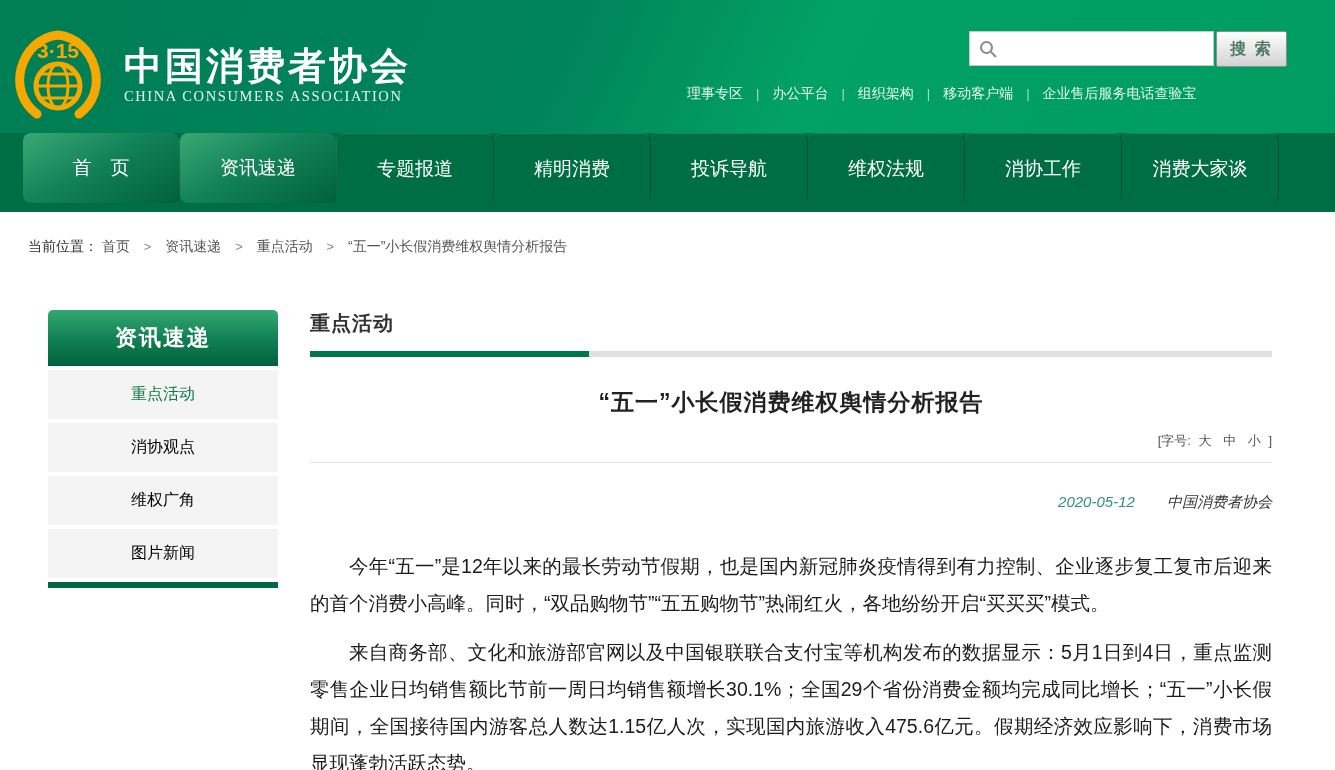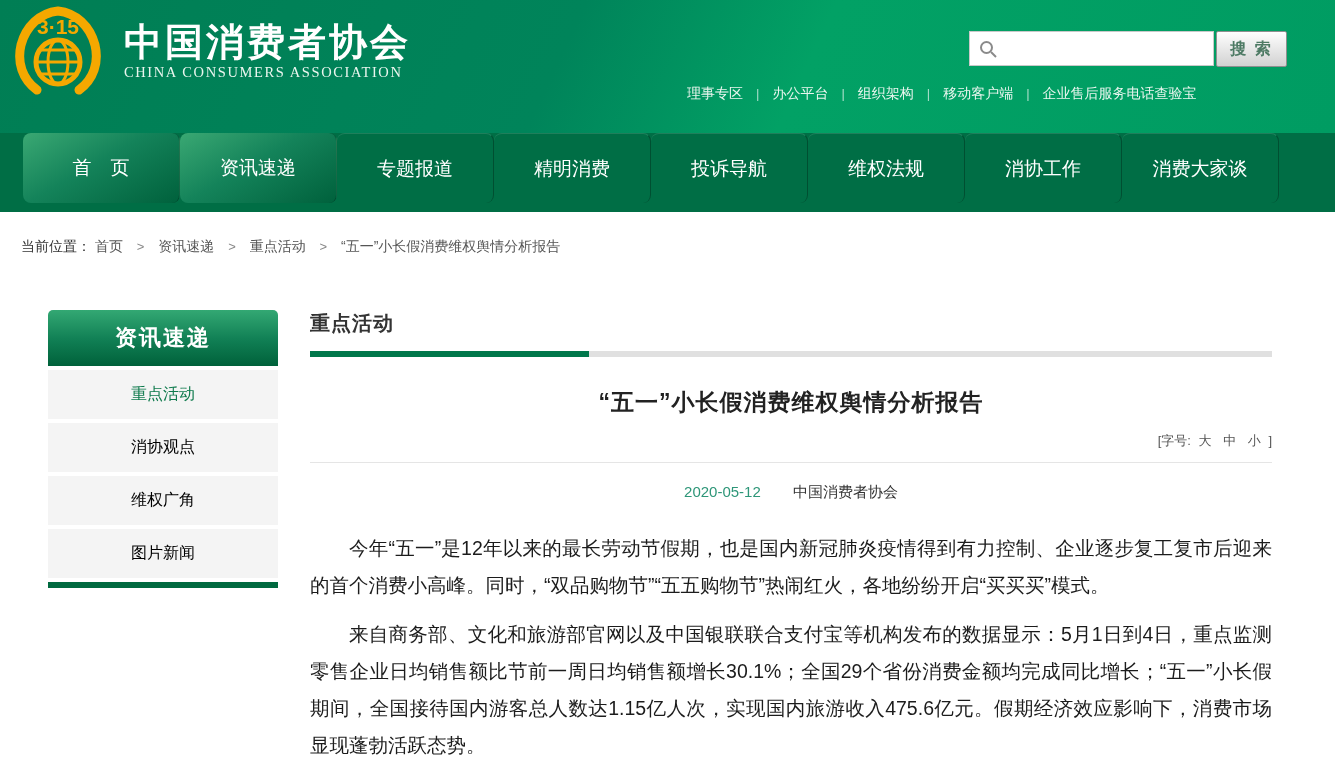--- a/index.html
+++ b/index.html
@@ -8,21 +8,21 @@
     width:1335px; height:770px; overflow:hidden; position:relative;
     font-family:"Liberation Sans","DejaVu Sans",sans-serif;
   }
   .clickable { cursor:pointer; }
 
   
   .site-header {
     height:133px; position:relative;
     background:linear-gradient(115deg,#007E54 0%,#00845A 42%,#02A165 60%,#009C62 100%);
   }
-  .logo-area { position:absolute; left:14px; top:0; display:flex; align-items:center; }
+  .logo-area { position:absolute; left:14px; top:24px; display:flex; align-items:center; }
   .logo-emblem { width:88px; height:102px; }
   .logo-text { margin-left:22px; }
   .site-title {
     color:#fff; font-size:38px; font-weight:bold; letter-spacing:3px; line-height:1.15;
   }
   .site-subtitle {
     color:#EAF6EF; font-size:14.5px; letter-spacing:1.6px; 
     font-family:"Liberation Serif","DejaVu Serif",serif;
   }
   .header-right { position:absolute; right:48px; top:31px; width:318px; }
@@ -55,21 +55,21 @@
     color:#fff; font-size:19px; border-right:1px solid rgba(0,0,0,.28);
     border-top:1px solid rgba(255,255,255,.12);
     border-radius:8px;
   }
   .nav-item.hl {
     background:linear-gradient(150deg,#3AA873 0%,#14835A 45%,#00613C 100%);
     border-top:none;
   }
 
   
-  .breadcrumb { padding:26px 0 0 21px; font-size:14px; color:#333; }
+  .breadcrumb { padding:26px 0 0 28px; font-size:14px; color:#333; }
   .breadcrumb .crumb { color:#555; }
   .breadcrumb .bsep { color:#888; margin:0 10px; font-size:13px; }
 
   
   .page-body { display:flex; margin-top:54px; padding:0 63px 0 48px; }
 
   
   .sidebar { width:230px; flex:none; }
   .sidebar-header {
     height:56px; border-radius:5px 5px 0 0;
@@ -91,24 +91,24 @@
   .section-title { font-size:20px; color:#333; font-weight:bold; letter-spacing:1px; }
   .section-rule { margin-top:14px; height:6px; background:#e0e0e0; position:relative; }
   .section-rule .green { position:absolute; left:0; top:0; height:6px; width:29%; background:#00774B; }
   .article-title {
     margin-top:30px; text-align:center; font-size:23px; font-weight:bold; color:#222;
     letter-spacing:1px;
   }
   .fontsize-row { margin-top:14px; text-align:right; font-size:13px; color:#555; }
   .fontsize-row .fs-opt { margin:0 4px; color:#555; }
   .meta-divider { margin-top:12px; border:none; border-top:1px solid #e5e5e5; height:0; }
-  .article-meta { margin-top:20px; text-align:center; font-size:15px; color:#333; }
+  .article-meta { margin-top:30px; text-align:right; font-size:15px; color:#333;font-style:italic; }
   .article-meta .date { color:#2E9678; margin-right:28px; }
   .article-body p {
-    margin-top:28px; font-size:19.5px; line-height:37px; color:#1c1c1c;
+    margin-top:36px; font-size:19.5px; line-height:37px; color:#1c1c1c;
     text-indent:2em; text-align:justify;
   }
   .article-body p + p { margin-top:12px; }
 </style>
 </head>
 <body>
 
 <header class="site-header">
   <div class="logo-area">
     <svg class="logo-emblem" viewBox="0 0 88 102">

